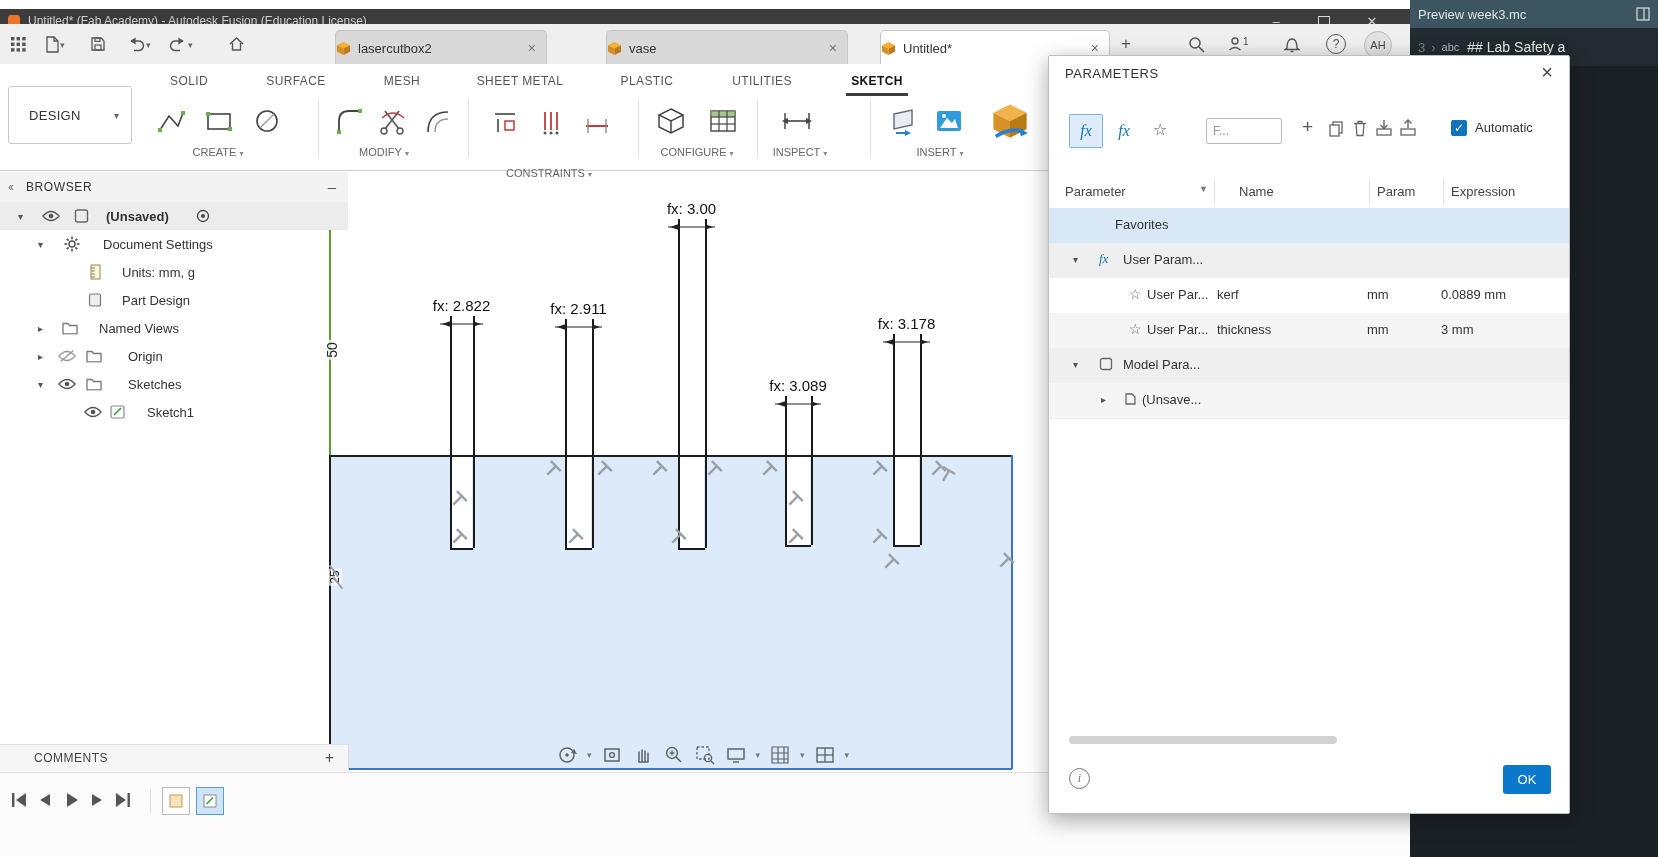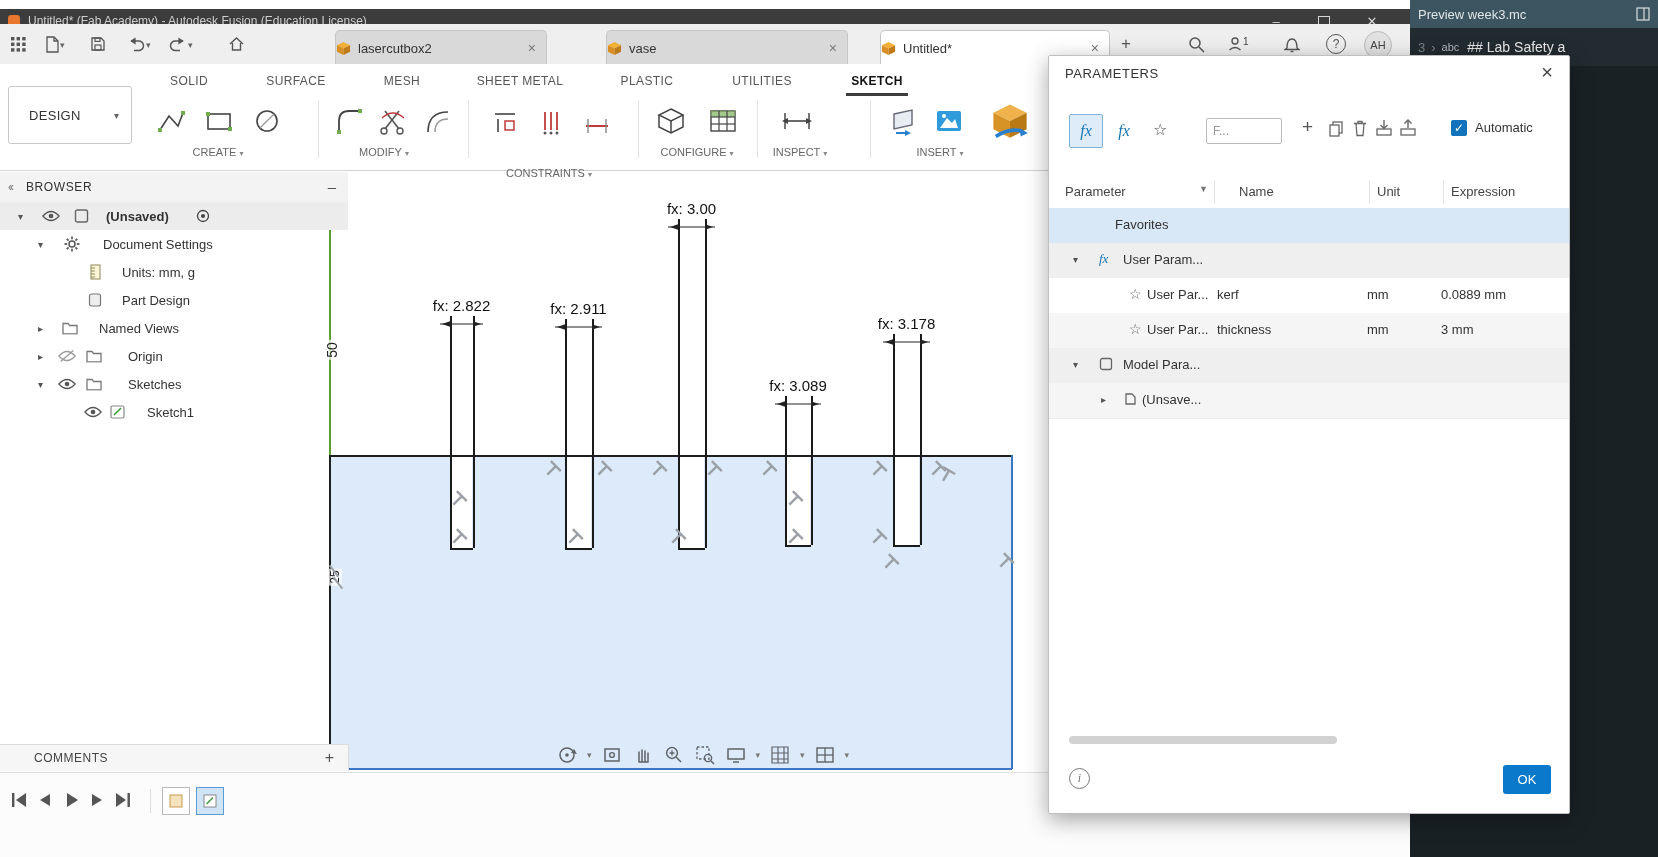--- a/index.html
+++ b/index.html
@@ -794,21 +794,21 @@
           <polyline points="5.5,4.5 9,1 12.5,4.5" fill="none" stroke="#666" stroke-width="1.4"></polyline>
         </svg>
       </span>
     <span class="pd-check">✓</span>
     <span class="pd-chklabel">Automatic</span>
 
     <div class="pd-thead">
       <span style="left:16px;">Parameter</span>
       <span style="left:150px;font-size:9px;color:#777;">▼</span>
       <span style="left:190px;">Name</span>
-      <span style="left:328px;">Unit</span>
+      <span style="left:328px;">Param</span>
       <span style="left:402px;">Expression</span>
       <div class="pd-colsep" style="left:165px;"></div>
       <div class="pd-colsep" style="left:320px;"></div>
       <div class="pd-colsep" style="left:394px;"></div>
     </div>
 
     <div class="prow" style="top:152px;background:#d8e8f6;">
       <span style="left:66px;">Favorites</span>
     </div>
     <div class="prow" style="top:187px;background:#efefef;">

